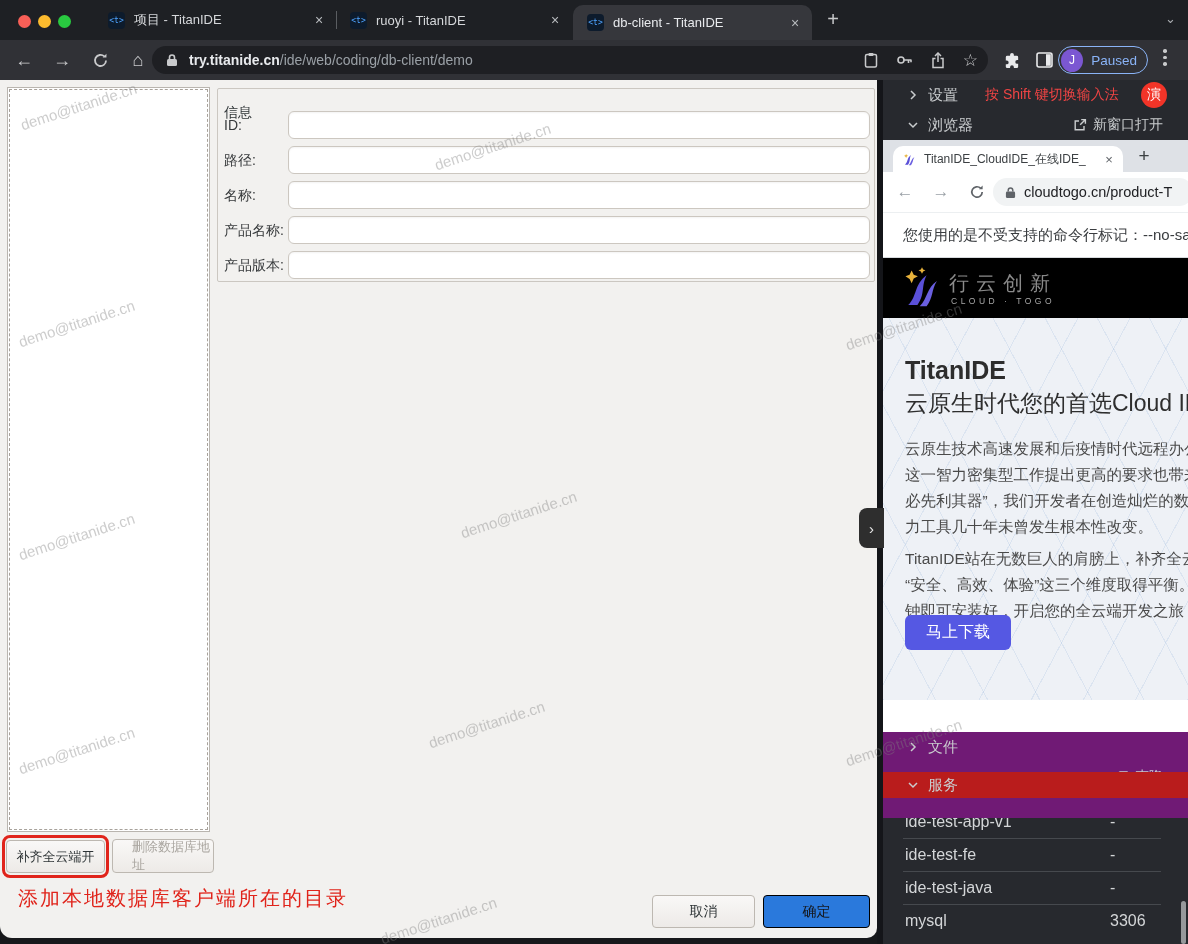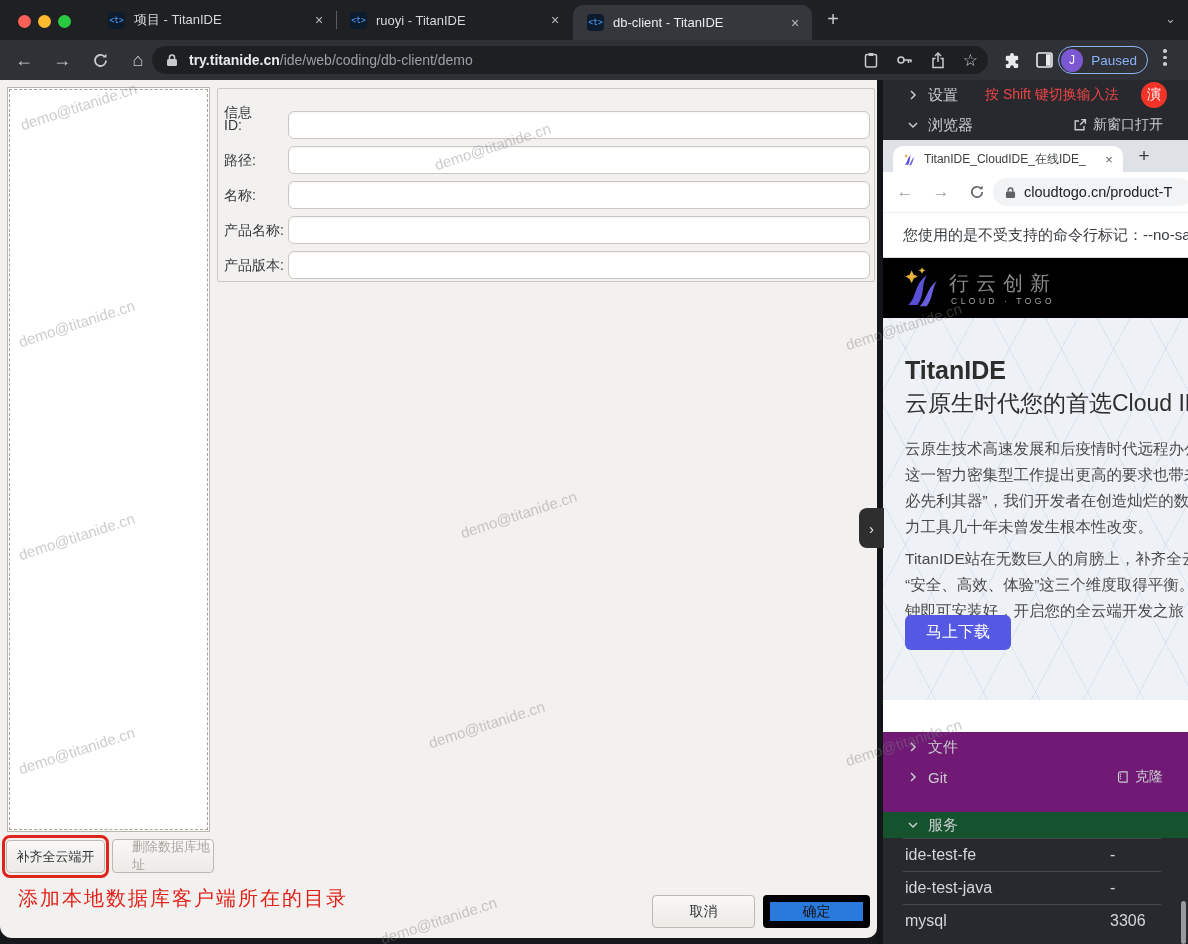--- a/index.html
+++ b/index.html
@@ -53,21 +53,21 @@
     border-radius:6px; background:#fff; box-shadow:inset 0 1px 2px rgba(0,0,0,.05); outline:none;
     font-size:14px; padding:0 8px; color:#333; }
   .gbtn{ position:absolute; border:1px solid #bdb8b1; border-radius:4px;
     background:linear-gradient(#f9f8f7,#edeae7); font-size:13px; color:#2e3436;
     display:flex; align-items:center; justify-content:center; font-family:inherit; }
   .gbtn.disabled{ color:#a9a59f;padding-left:19px; }
   .redrect{ position:absolute; left:2px; top:755px; width:107px; height:43px;
     border:3px solid #e0241b; border-radius:8px; }
   .rednote{ position:absolute; left:18px; top:805px; font-size:20px; color:#e0241b;
     letter-spacing:2px; font-weight:500; white-space:nowrap; }
-  .confirm{ background:#2a79dc; border:7px solid #000000; color:#15181d; font-size:14px; }
+  .confirm{ background:#2a79dc; border:1px solid #000000; color:#15181d; font-size:14px; }
 
   .vdivider{ position:absolute; left:877px; top:80px; width:6px; height:864px; background:#141519; }
   .handle{ position:absolute; left:859px; top:508px; width:25px; height:40px; background:#2e2e2e;
     border-radius:8px 0 0 8px; color:#e8e8e8; font-size:15px; display:flex; align-items:center;
     justify-content:center; z-index:60; }
 
   
   .panel{ position:absolute; left:883px; top:80px; width:305px; height:864px; background:#27292e;
     color:#c9ccce; overflow:hidden; }
   .prow{ position:absolute; left:0; width:305px; height:30px; display:flex; align-items:center;
@@ -106,21 +106,21 @@
       repeating-linear-gradient(-62deg, rgba(120,160,210,.16) 0 1px, transparent 1px 46px); }
   .ih1{ position:absolute; left:22px; top:38px; font-size:25px; font-weight:bold; color:#2d2d2d; }
   .ih2{ position:absolute; left:22px; top:70px; font-size:23px; color:#2e2e2e; white-space:nowrap; }
   .ipara{ position:absolute; left:22px; width:300px; font-size:15.5px; color:#4a4a4a; line-height:26px; }
   .ipara div{ white-space:nowrap; overflow:hidden; }
   .dlbtn{ position:absolute; left:22px; top:297px; width:106px; height:35px; background:#5558e3;
     border-radius:6px; color:#fff; font-size:16px; display:flex; align-items:center; justify-content:center; }
   .istrip{ position:absolute; left:0; top:560px; width:305px; height:32px; background:#fff; }
 
   .darksec{ position:absolute; left:0; top:652px; width:305px; height:86px; background:#701a75; z-index:2; }
-  .svchead{ position:absolute; left:0; top:732px; width:305px; height:26px; background:#14532d; z-index:3;
+  .svchead{ position:absolute; left:0; top:692px; width:305px; height:26px; background:#b91c1c; z-index:3;
     display:flex; align-items:center; font-size:15px; }
   .svclist{ position:absolute; left:0; top:726px; width:305px; height:138px; z-index:1; }
   .svcrow{ position:relative; height:33px; font-size:16px; color:#d4d6d8; }
   .svcrow .nm{ position:absolute; left:22px; top:7px; }
   .svcrow .pt{ position:absolute; left:227px; top:7px; }
   .svcrow .sep{ position:absolute; left:20px; bottom:0; width:258px; height:1px; background:#46494e; }
   .thumb{ position:absolute; left:298px; top:821px; width:5px; height:43px; background:#97999c;
     border-radius:3px; z-index:4; }
 
   .wm{ position:absolute; font-size:15px; color:rgba(128,128,128,.40); transform:rotate(-18deg);

